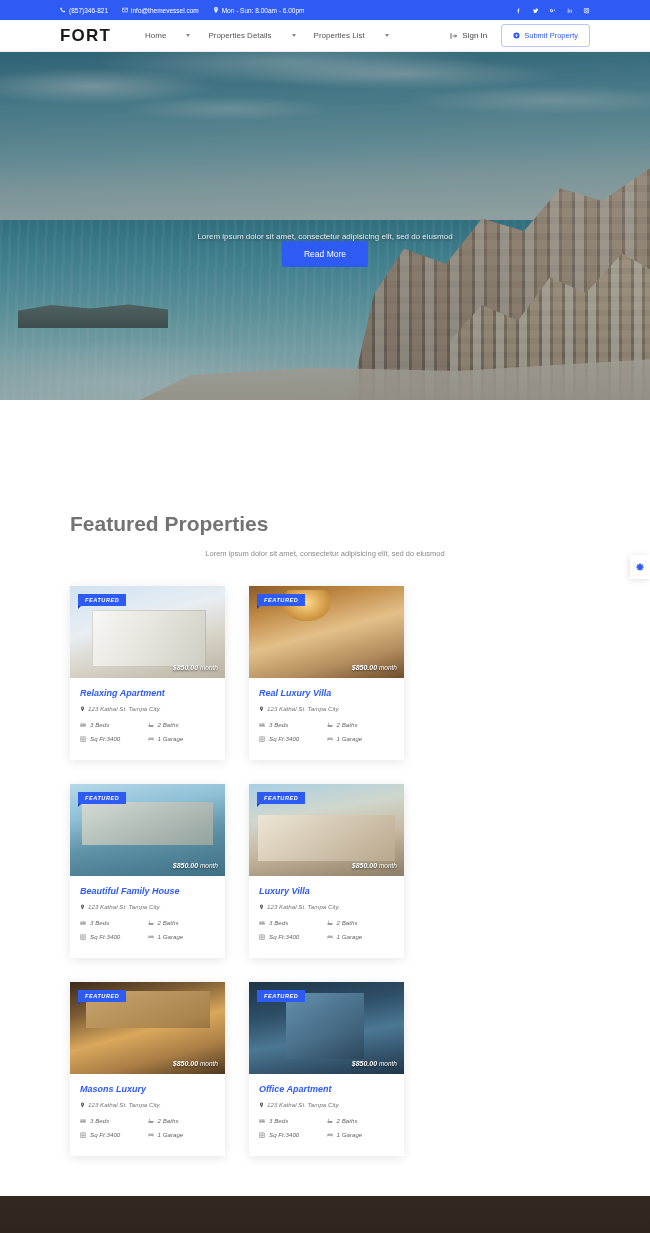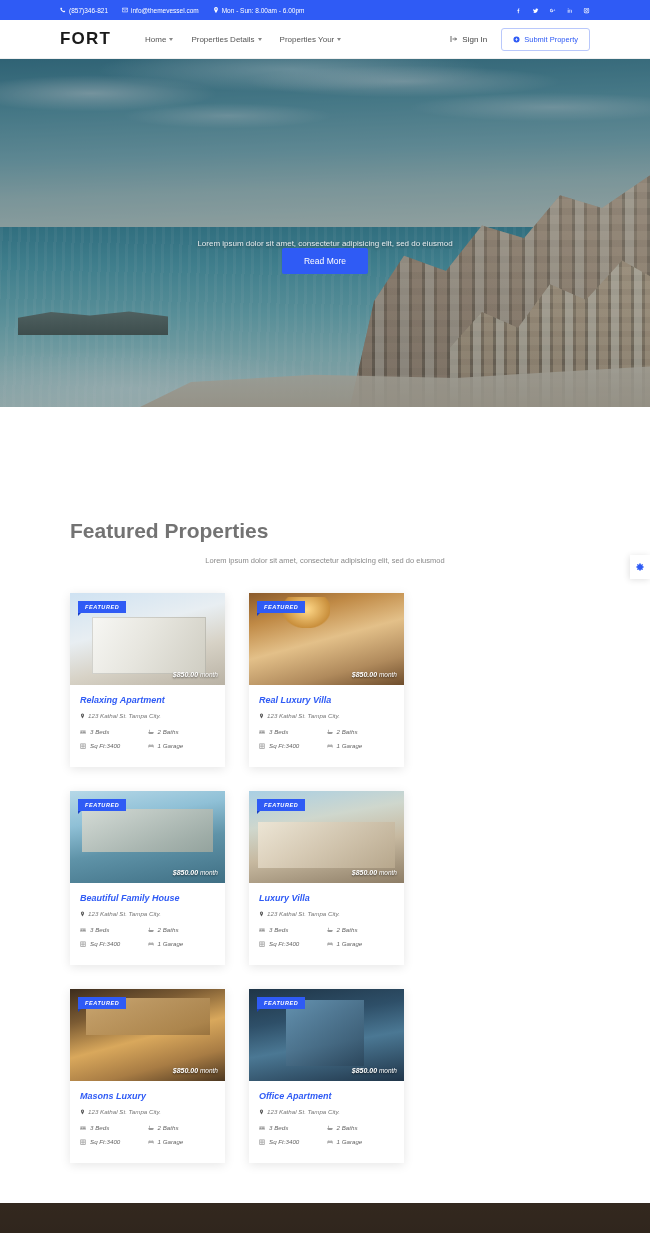--- a/index.html
+++ b/index.html
@@ -24,40 +24,40 @@
   }
   .topbar-left { display:flex; align-items:center; gap:14px; }
   .tb-item { display:flex; align-items:center; gap:3px; white-space:nowrap; }
   .tb-item svg { width:6px; height:6px; fill:#fff; flex:none; }
   .topbar-right { margin-left:auto; display:flex; align-items:center; gap:9px; }
   .soc { width:8px; height:8px; display:flex; align-items:center; justify-content:center; }
   .soc svg { width:7px; height:7px; fill:#fff; }
 
   
   .nav {
-    height:39px;
+    height:32px;
     background:#fff;
     display:flex;
     align-items:center;
     padding:0 60px;
     border-bottom:1px solid #f0f0f0;
   }
   .logo {
     font-size:17px;
     font-weight:bold;
     letter-spacing:1.2px;
     color:#1a1a1a;
   }
   .nav-links { display:flex; align-items:center; gap:18px; margin-left:34px; }
   .nav-link {
     font-size:8px;
     color:#555;
     display:flex;
     align-items:center;
-    gap:3px;
+    gap:20px;
     cursor:pointer;
     white-space:nowrap;
   }
   .caret {
     width:0;height:0;
     border-left:2.5px solid transparent;
     border-right:2.5px solid transparent;
     border-top:3px solid #888;
   }
   .nav-right { margin-left:auto; display:flex; align-items:center; gap:14px; }
@@ -303,21 +303,21 @@
   <div class="nav-links">
     <div class="nav-link">
       <span>Home</span>
       <span class="caret"></span>
     </div>
     <div class="nav-link">
       <span>Properties Details</span>
       <span class="caret"></span>
     </div>
     <div class="nav-link">
-      <span>Properties Your</span>
+      <span>Properties List</span>
       <span class="caret"></span>
     </div>
   </div>
   <div class="nav-right">
     <div class="signin">
       <svg viewBox="0 0 16 16">
           <path d="M2 2v12M5 8h8M10 5l3 3-3 3"></path>
         </svg>
       <span>Sign In</span>
     </div>

